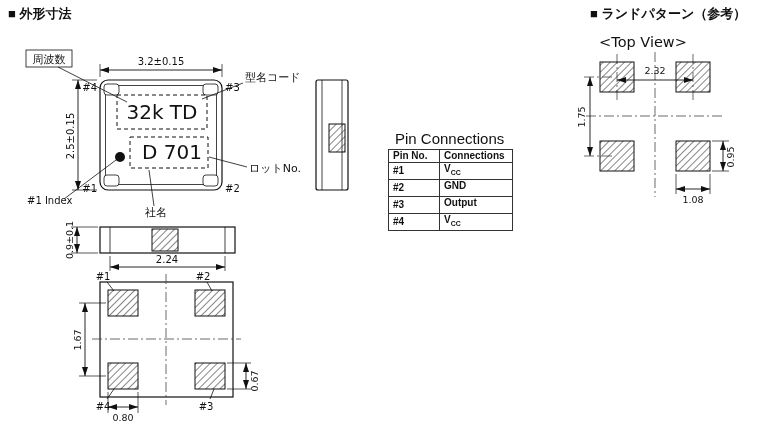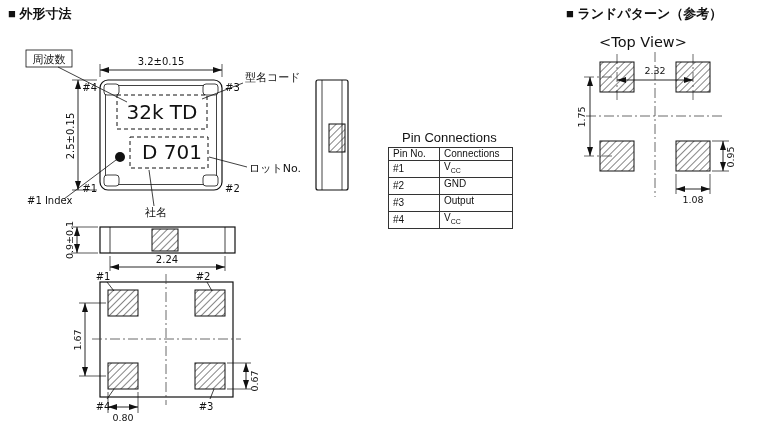--- a/index.html
+++ b/index.html
@@ -3,27 +3,27 @@
 <meta charset="utf-8">
 <style>
   html,body { margin:0; padding:0; background:#fff; }
   .canvas {
     position:relative; width:769px; height:431px; background:#ffffff;
     font-family:"Liberation Sans","DejaVu Sans",sans-serif; color:#111;
     overflow:hidden;
   }
   .heading { position:absolute; font-size:13px; font-weight:bold; white-space:nowrap; }
   .heading-left  { left:8px;  top:5px; }
-  .heading-right { left:566px; top:5px; }
+  .heading-right { left:590px; top:5px; }
 
   .pin-table-wrap { position:absolute; left:388px; top:130px; }
-  .pin-table-title { font-size:13px; margin:0 0 2px 14px; }
+  .pin-table-title { font-size:15px; margin:0 0 2px 7px; }
   table.pin-table { border-collapse:collapse; }
   table.pin-table th, table.pin-table td {
-    border:1px solid #333; font-size:10px; font-weight:normal;
+    border:1px solid #333; font-size:10px; font-weight:bold;
     text-align:left; padding:0 4px; height:12px; line-height:12px; white-space:nowrap;
   }
   table.pin-table th:first-child, table.pin-table td:first-child { width:42px; }
   table.pin-table th:last-child,  table.pin-table td:last-child  { width:64px; }
   sub.vsub { font-size:7px; }
 
   svg.drawing { position:absolute; left:0; top:0; }
   svg text { font-family:"DejaVu Sans","Liberation Sans",sans-serif; fill:#111; }
   .ln   { stroke:#111; stroke-width:1.2; fill:#fff; }
   .thin { stroke:#111; stroke-width:0.8; fill:none; }

